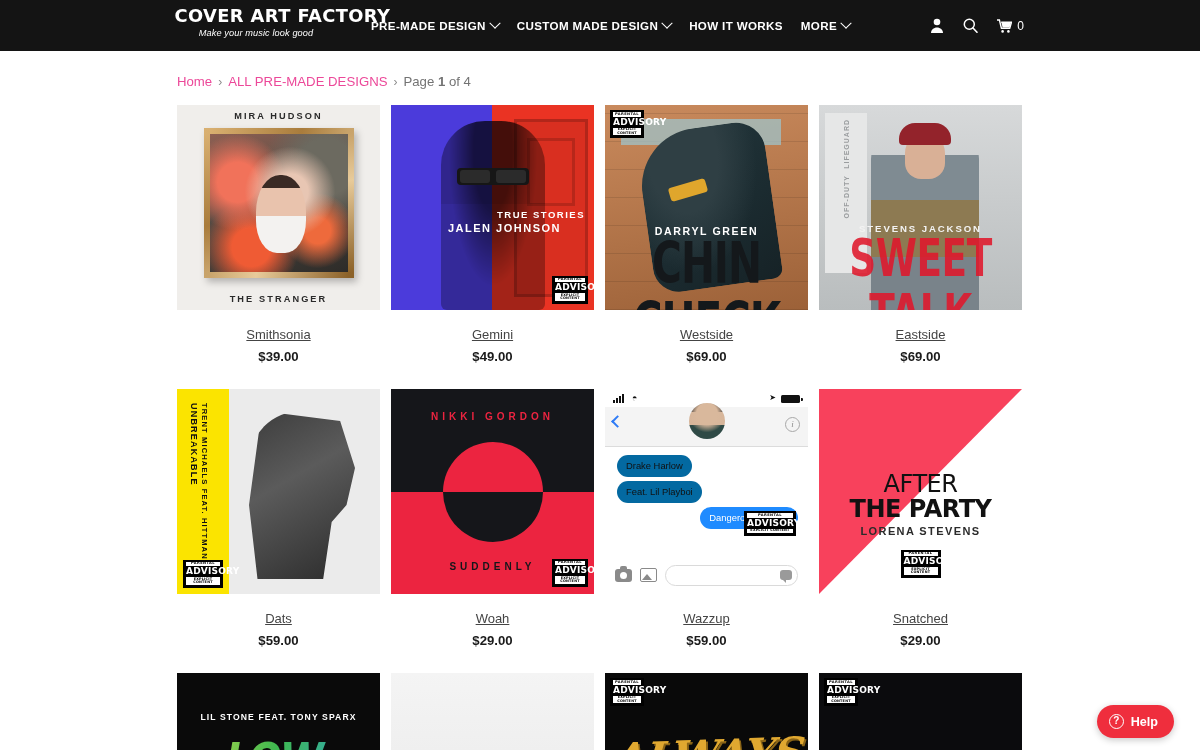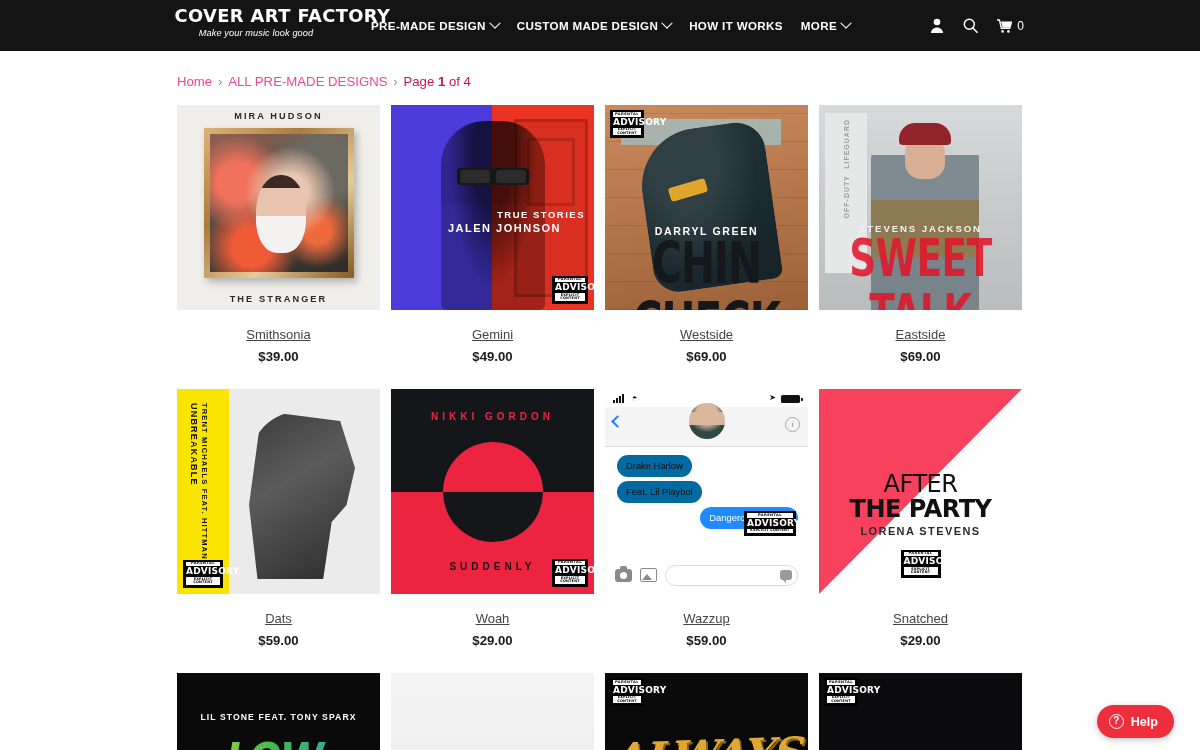--- a/index.html
+++ b/index.html
@@ -97,21 +97,21 @@
     padding: 22px 0 0 177px;
     font-size: 13.2px;
     color: #3f3f3f;
     display: flex;
     align-items: baseline;
     gap: 6px;
     line-height: 18px;
   }
   .crumb-link { color: #ec4899; text-decoration: none; cursor: pointer; }
   .crumb-sep { color: #8c8c8c; font-size: 12px; }
-  .crumb-current { color: #be185d; }
+  .crumb-current { color: #737373; }
   .crumb-current b { font-weight: bold; }
 
   
   .grid {
     margin-top: 14px;
     padding: 0 177px;
     display: grid;
     grid-template-columns: repeat(4, 203px);
     column-gap: 11px;
     row-gap: 0;

